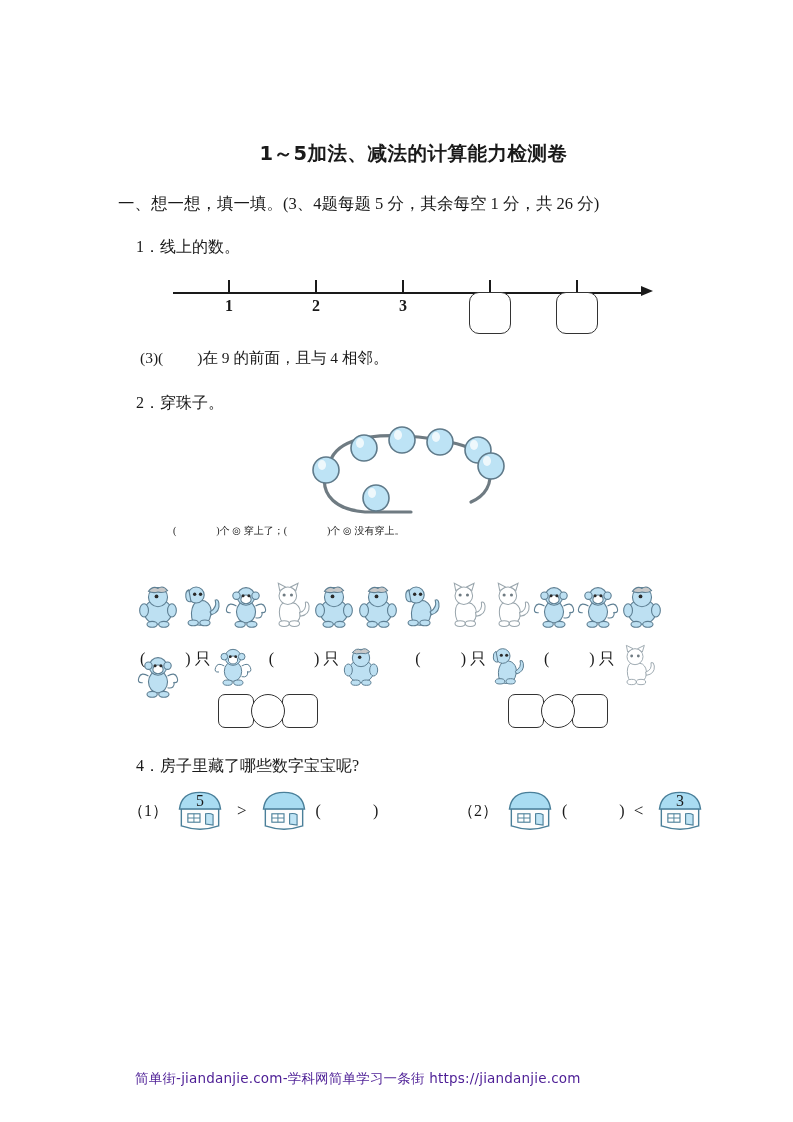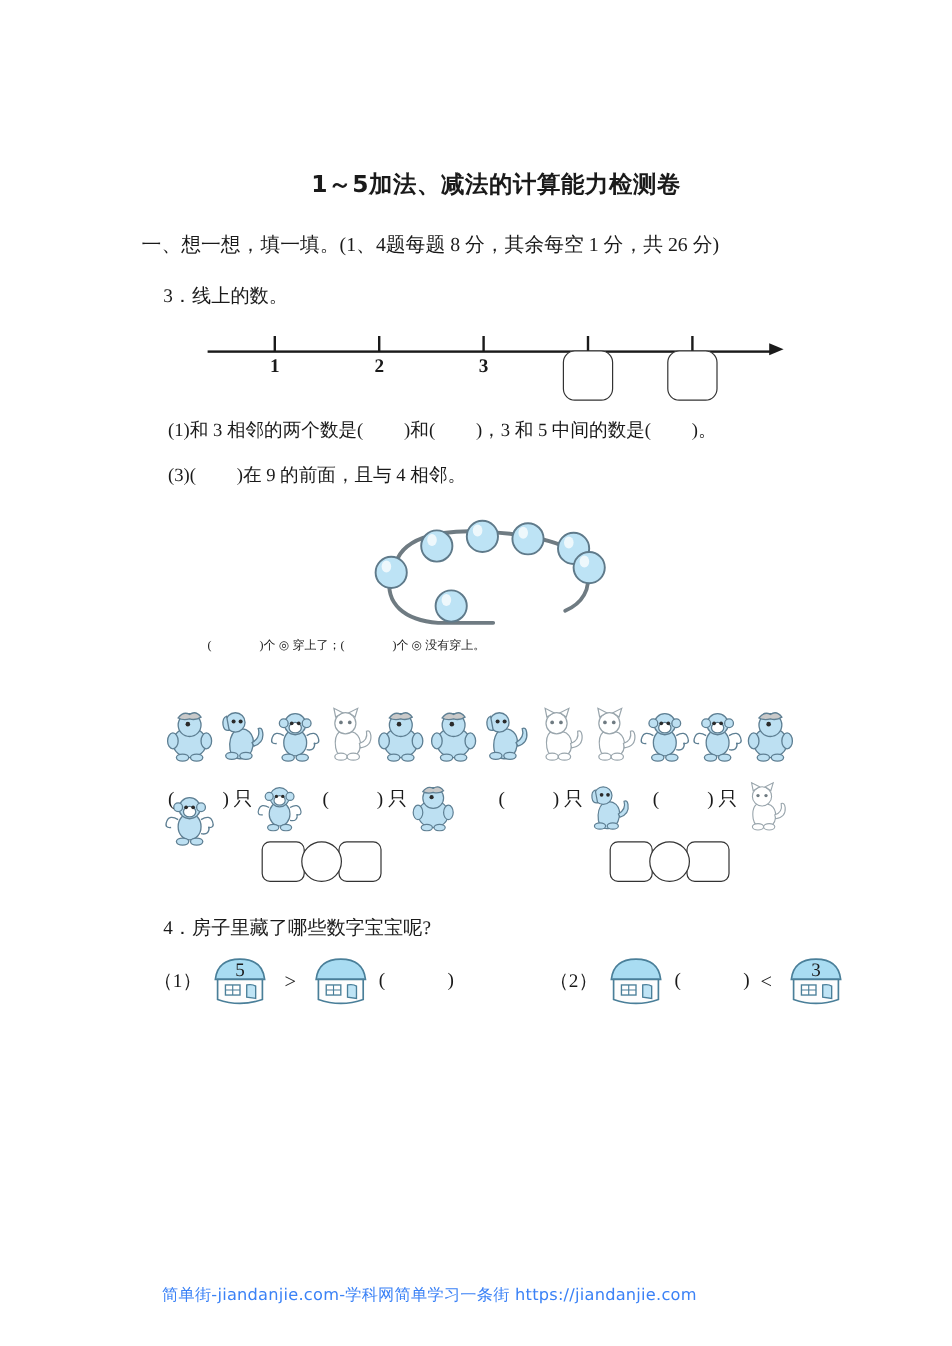--- a/index.html
+++ b/index.html
@@ -216,66 +216,64 @@
     vertical-align: middle;
   }
   .hb-gap { display: inline-block; width: 52px; }
 
   
   .footer {
     position: absolute;
     left: 135px;
     top: 1070px;
     font-size: 13.5px;
-    color: #3b82f6;
+    color: #4c1d95;
     font-family: "DejaVu Sans", "Liberation Sans", sans-serif;
     letter-spacing: 0.2px;
     white-space: nowrap;
   }
 </style>
 </head>
 <body>
 
 <div class="page">
 
   <div class="content">
 
     <div class="title">1～5加法、减法的计算能力检测卷</div>
 
-    <div class="section-head">一、想一想，填一填。(1、4题每题 8 分，其余每空 1 分，共 26 分)</div>
-
-    <div class="q-head">3．线上的数。</div>
+    <div class="section-head">一、想一想，填一填。(3、4题每题 5 分，其余每空 1 分，共 26 分)</div>
+
+    <div class="q-head">1．线上的数。</div>
 
     <div class="numline-wrap">
       <div class="numline-axis"></div>
       <div class="numline-arrow"></div>
 
       <div class="tick" style="left:110px"></div>
       <div class="tick" style="left:197px"></div>
       <div class="tick" style="left:284px"></div>
       <div class="tick" style="left:371px"></div>
       <div class="tick" style="left:458px"></div>
 
       <div class="tick-label" style="left:111px">1</div>
       <div class="tick-label" style="left:198px">2</div>
       <div class="tick-label" style="left:285px">3</div>
 
       <div class="nl-box" style="left:372px"></div>
       <div class="nl-box" style="left:459px"></div>
     </div>
 
-    <div class="sub-line">
-      <span>(1)和 3 相邻的两个数是(</span><span class="blank-sm"></span><span>)和(</span><span class="blank-sm"></span><span>)，3 和 5 中间的数是(</span><span class="blank-sm"></span><span>)。</span>
-    </div>
 
 
     <div class="sub-line" style="margin-bottom:24px">
       <span>(3)(</span><span class="blank-sm"></span><span>)在 9 的前面，且与 4 相邻。</span>
     </div>
 
+    <div class="q-head">2．穿珠子。</div>
 
     <div class="beads-wrap">
       <svg class="beads-svg" width="230" height="95" viewBox="0 0 230 95">
         <g fill="none" stroke="#6f7b82" stroke-width="3.2" stroke-linecap="round">
           <path d="M36,42 C40,18 70,10 110,12 C150,14 185,22 196,38"></path>
           <path d="M196,44 C200,60 192,72 178,78"></path>
           <path d="M32,50 C28,72 44,86 72,88 L118,88"></path>
         </g>
         <g stroke="#5f7a8a" stroke-width="1.6">
           <circle cx="33" cy="46" r="13" fill="#bde3f5"></circle>

